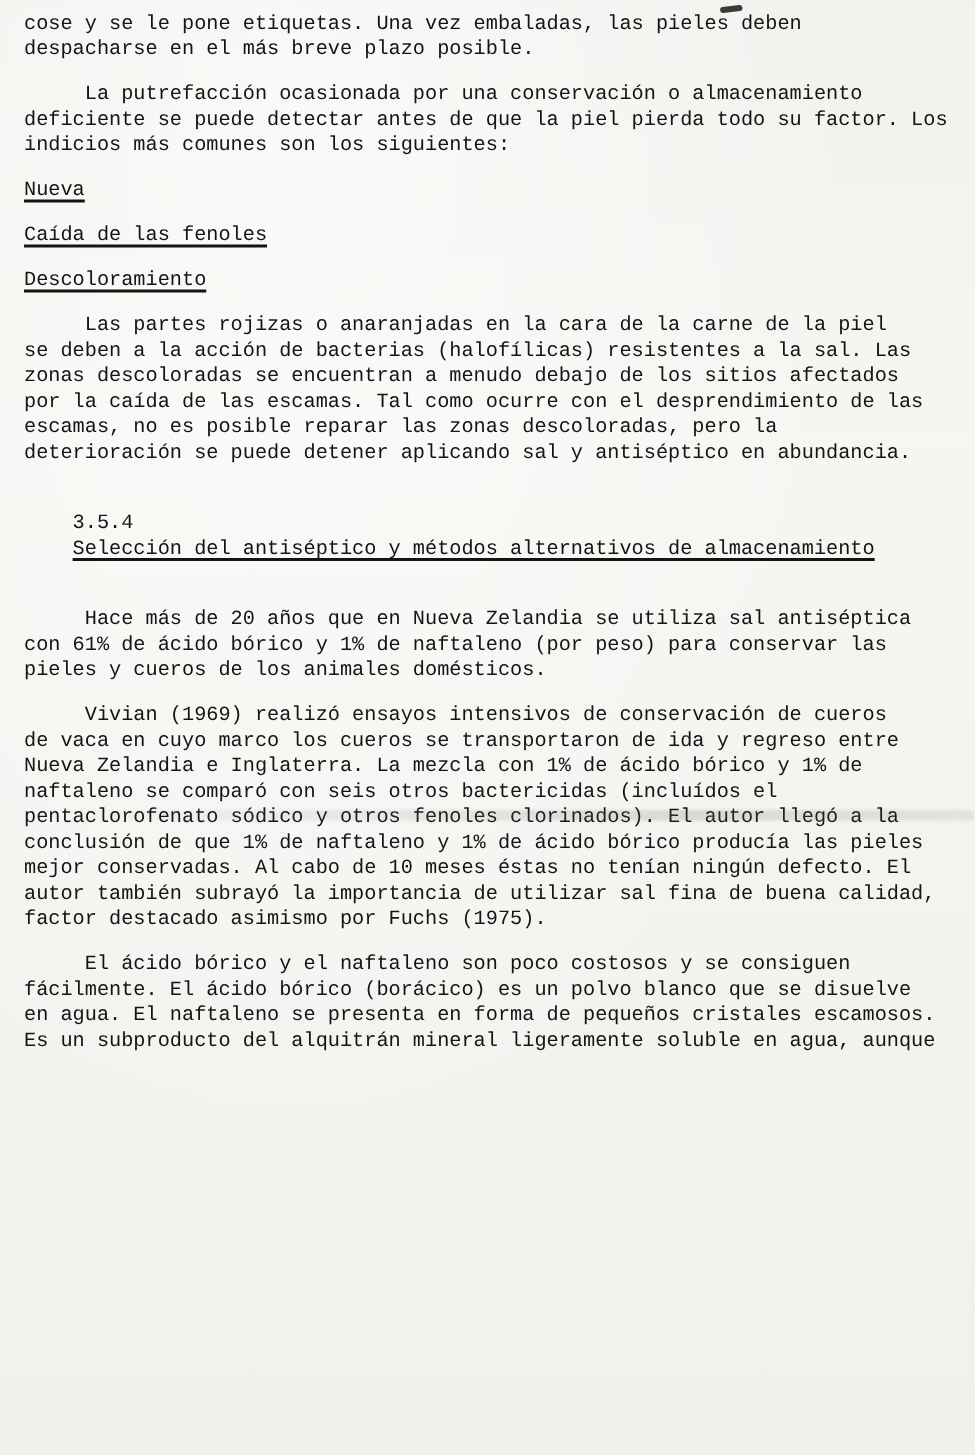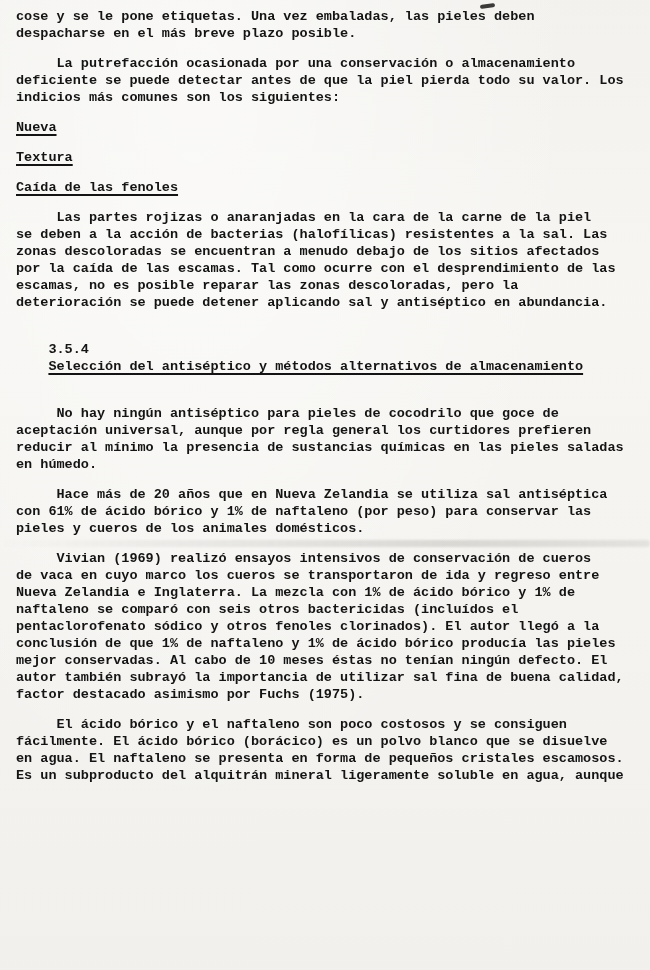--- a/index.html
+++ b/index.html
@@ -9,21 +9,21 @@
     overflow: hidden;
   }
   .page {
     position: relative;
     width: 650px; height: 970px;
     box-sizing: border-box;
     padding: 8px 8px 0 16px;
     font-family: "Liberation Mono", "DejaVu Sans Mono", monospace;
     font-size: 13.5px;
     line-height: 17px;
-    font-weight: 700;
+    font-weight: 400;
     color: var(--ink, #141414);
     background:
       radial-gradient(ellipse at 30% 10%, rgba(255,255,255,0.55), rgba(0,0,0,0) 60%),
       linear-gradient(180deg, rgba(120,115,105,0.05), rgba(120,115,105,0.02) 30%, rgba(120,115,105,0.06)),
       var(--paper, #f9f8f5);
   }
   .para, .heading, .section {
     white-space: pre;
     margin: 0 0 13px 0;
   }
@@ -57,45 +57,41 @@
 </head>
 <body>
 
 <div class="page">
   <div class="speck"></div>
   <div class="streak"></div>
 
   <div class="para">cose y se le pone etiquetas. Una vez embaladas, las pieles deben
 despacharse en el más breve plazo posible.</div>
   <div class="para">     La putrefacción ocasionada por una conservación o almacenamiento
-deficiente se puede detectar antes de que la piel pierda todo su valor. Los
+deficiente se puede detectar antes de que la piel pierda todo su factor. Los
 indicios más comunes son los siguientes:</div>
 
   <div class="heading">Nueva</div>
 
-  <div class="heading">Textura</div>
 
   <div class="heading">Caída de las fenoles</div>
 
+  <div class="heading">Descoloramiento</div>
   <div class="para">     Las partes rojizas o anaranjadas en la cara de la carne de la piel
 se deben a la acción de bacterias (halofílicas) resistentes a la sal. Las
 zonas descoloradas se encuentran a menudo debajo de los sitios afectados
 por la caída de las escamas. Tal como ocurre con el desprendimiento de las
 escamas, no es posible reparar las zonas descoloradas, pero la
 deterioración se puede detener aplicando sal y antiséptico en abundancia.</div>
 
   <div class="section">
     <span class="secnum">3.5.4</span>
     <span class="heading-u">Selección del antiséptico y métodos alternativos de almacenamiento</span>
   </div>
 
-  <div class="para">     No hay ningún antiséptico para pieles de cocodrilo que goce de
-aceptación universal, aunque por regla general los curtidores prefieren
-reducir al mínimo la presencia de sustancias químicas en las pieles saladas
-en húmedo.</div>
   <div class="para">     Hace más de 20 años que en Nueva Zelandia se utiliza sal antiséptica
 con 61% de ácido bórico y 1% de naftaleno (por peso) para conservar las
 pieles y cueros de los animales domésticos.</div>
   <div class="para">     Vivian (1969) realizó ensayos intensivos de conservación de cueros
 de vaca en cuyo marco los cueros se transportaron de ida y regreso entre
 Nueva Zelandia e Inglaterra. La mezcla con 1% de ácido bórico y 1% de
 naftaleno se comparó con seis otros bactericidas (incluídos el
 pentaclorofenato sódico y otros fenoles clorinados). El autor llegó a la
 conclusión de que 1% de naftaleno y 1% de ácido bórico producía las pieles
 mejor conservadas. Al cabo de 10 meses éstas no tenían ningún defecto. El

